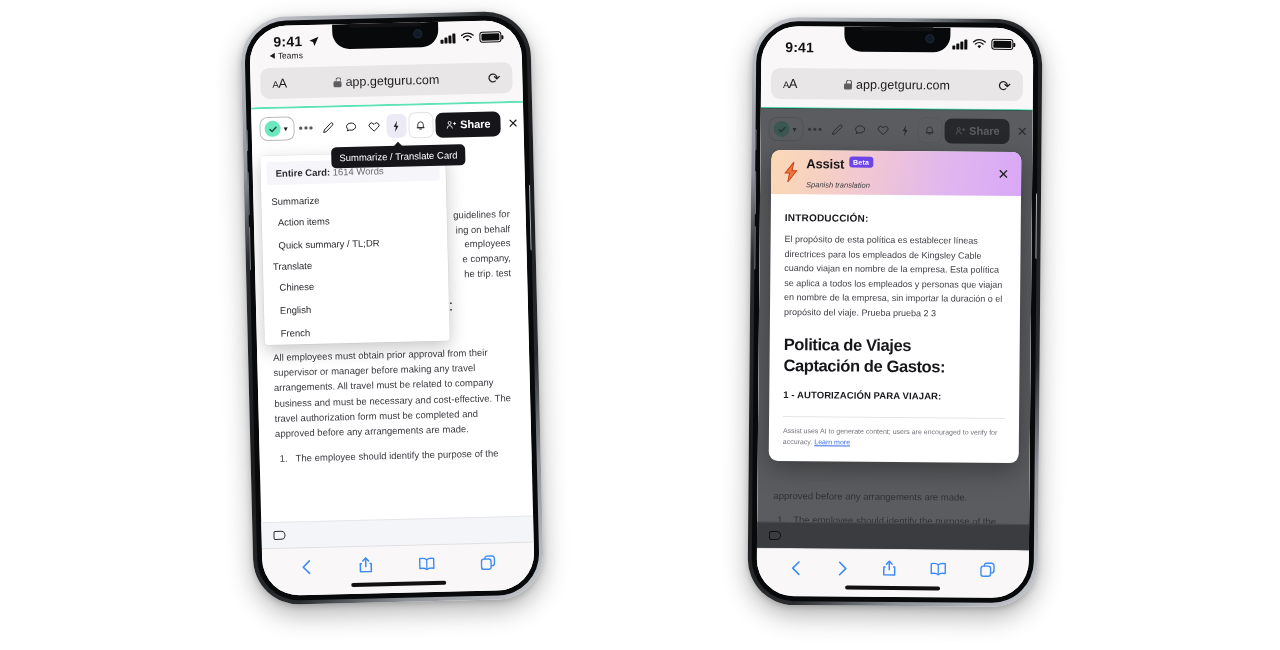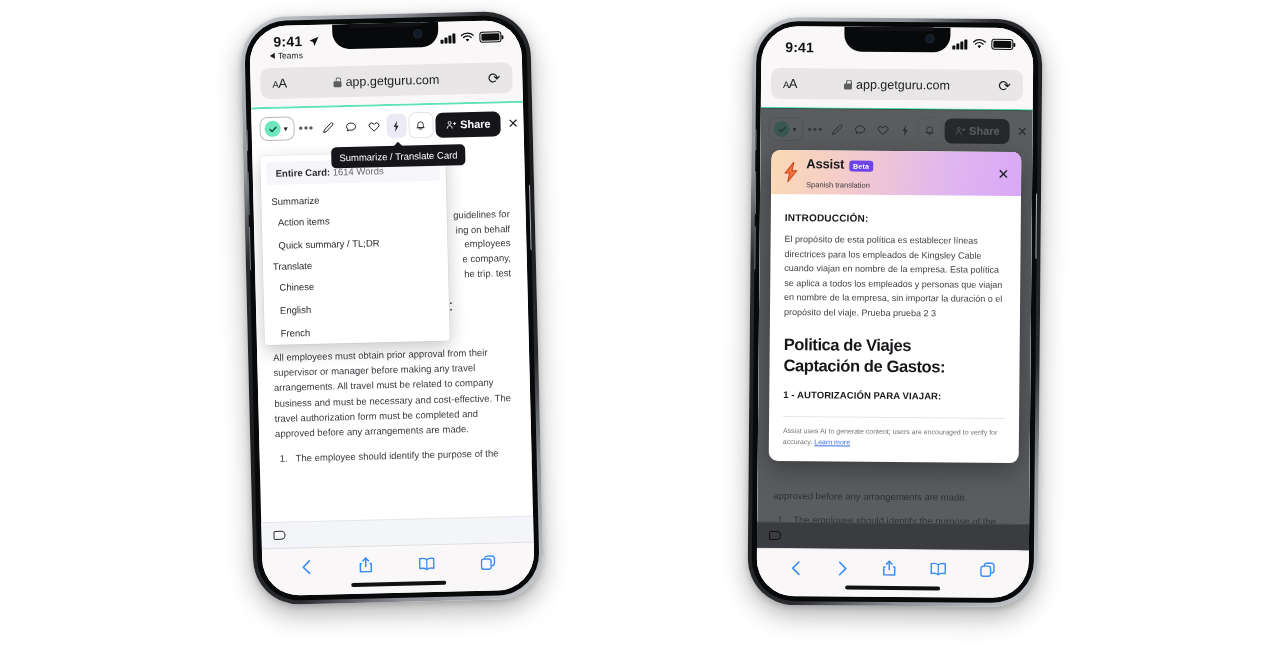--- a/index.html
+++ b/index.html
@@ -293,27 +293,27 @@
     background: #fff; border-radius: 9px;
     overflow: hidden;
     box-shadow: 0 8px 26px rgba(0,0,0,.35);
   }
   .assist-head {
     position: relative; height: 44px;
     background: linear-gradient(100deg,#fbd9b4 0%,#f6cfc4 22%,#eec4d8 45%,#e0b6ef 70%,#d9a8f7 100%);
     display: flex; align-items: center; padding: 0 12px;
   }
   .bolt-ic { width: 16px; margin-right: 7px; }
-  .assist-title-row { display: flex; align-items: flex-end; gap: 5px; }
+  .assist-title-row { display: flex; align-items: flex-start; gap: 5px; }
   .assist-title { font-size: 13px; font-weight: 700; color: #16161a; letter-spacing: -.2px; }
   .beta {
     background: #6d44e8; color: #fff; font-size: 7px; font-weight: 700;
     border-radius: 3px; padding: 2px 4px; letter-spacing: .2px;
   }
-  .assist-sub { font-size: 7.5px; color: #39393e; margin-top: 9px; }
+  .assist-sub { font-size: 7.5px; color: #39393e; margin-top: 9px; font-style: italic; }
   .assist-x {
     margin-left: auto; font-size: 14px; color: #1c1c20; line-height: 1;
   }
   .assist-body { padding: 18px 14px 10px; }
   .as-h3 { font-size: 10px; font-weight: 700; color: #18181c; letter-spacing: .2px; }
   .as-p { font-size: 9px; color: #3f3f46; line-height: 1.62; padding-top: 9px; }
   .as-h1 {
     font-size: 16.5px; font-weight: 700; color: #16161a;
     line-height: 1.22; letter-spacing: -.4px; padding-top: 15px;
   }

